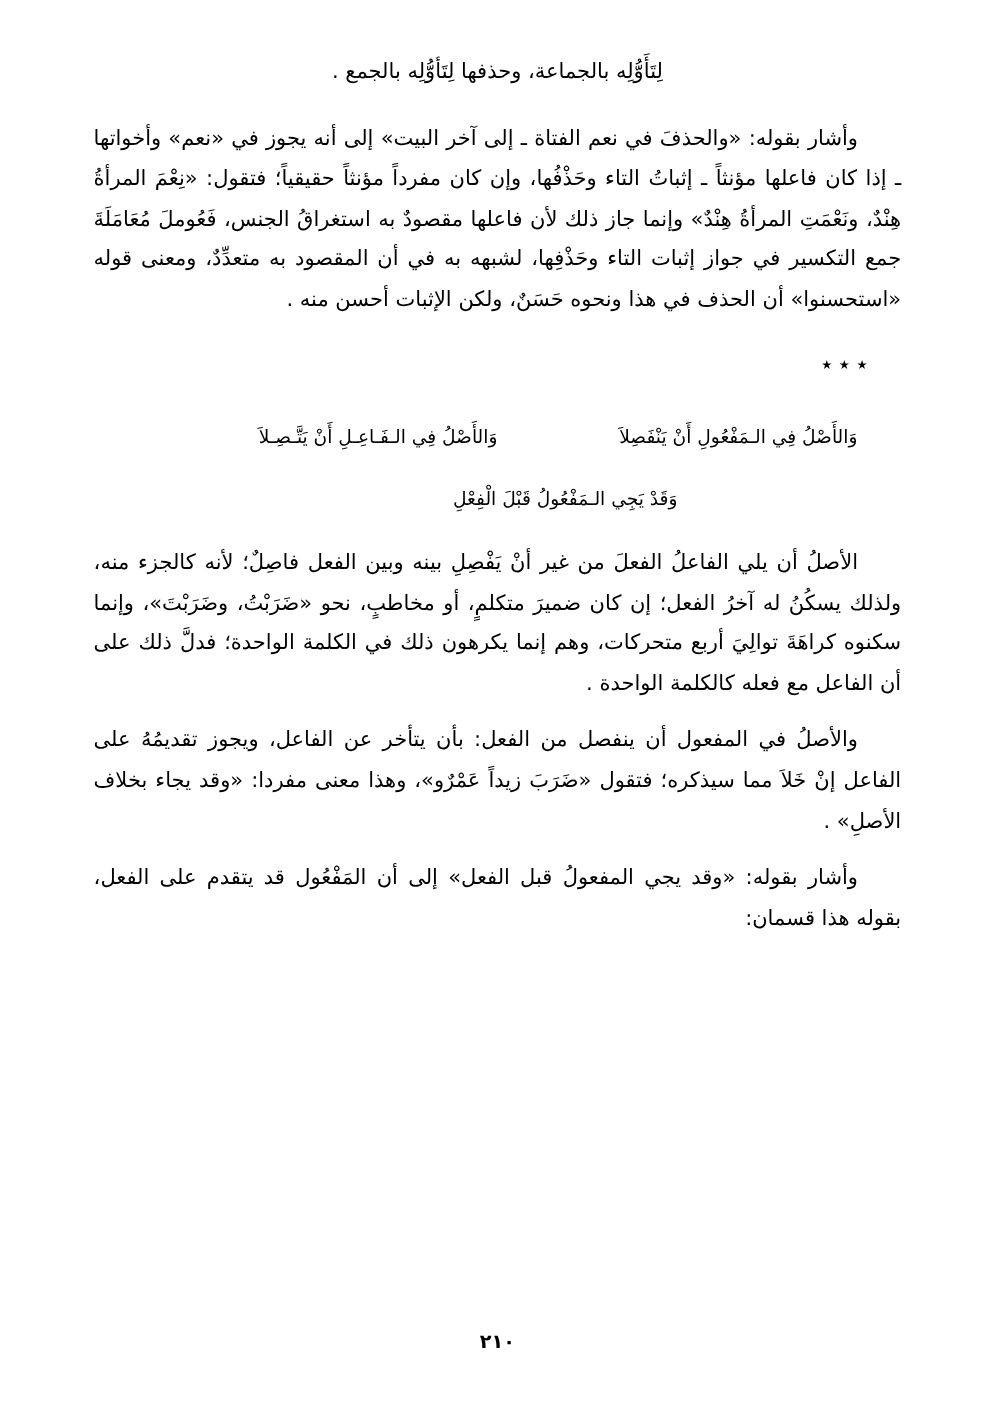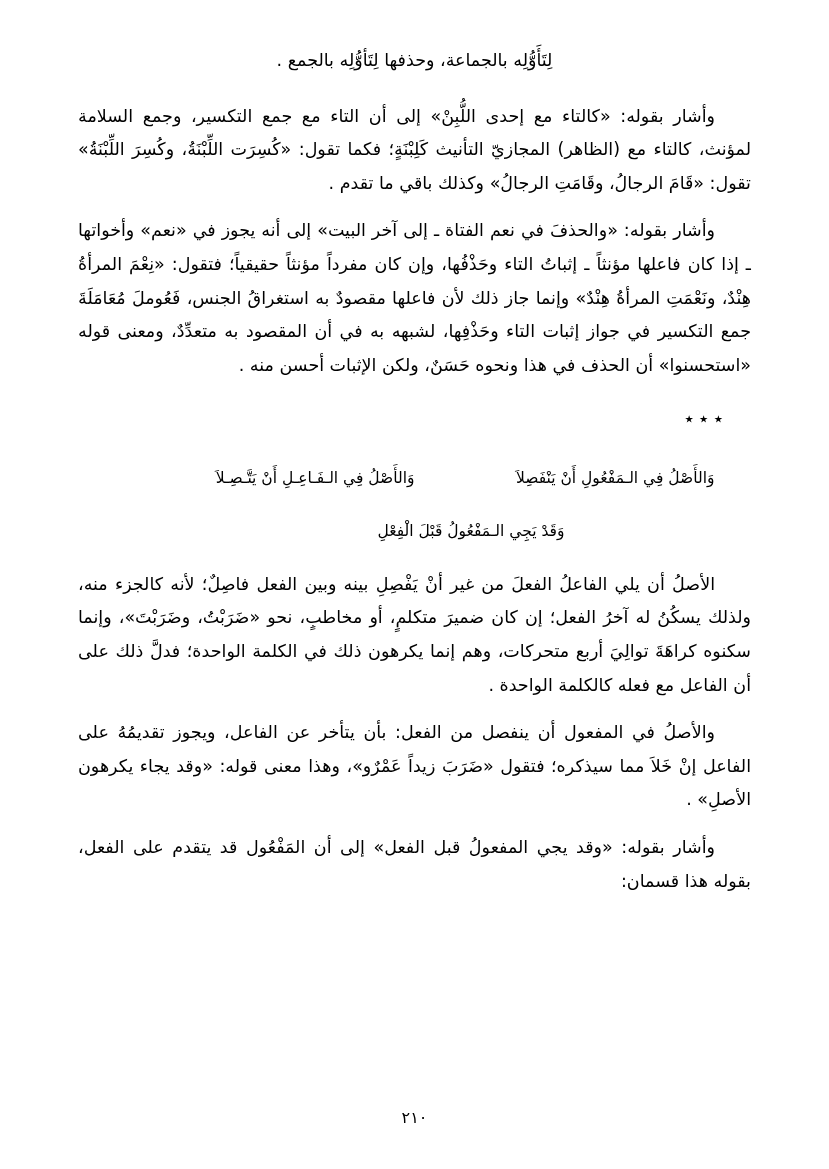--- a/index.html
+++ b/index.html
@@ -69,50 +69,49 @@
   .hemistich.left {
     text-align: left;
   }
   .page-number {
     position: absolute;
     bottom: 42px;
     left: 0;
     right: 0;
     text-align: center;
     font-size: 16px;
-    font-weight: normal;
+    font-weight: bold;
     letter-spacing: 1px;
   }
 </style>
 </head>
 <body>
 
 <div class="page">
   <div class="content">
 
     <p class="para first">لِتَأَوُّلِه بالجماعة، وحذفها لِتَأوُّلِه بالجمع .</p>
 
-    <p class="para">وأشار بقوله: «كالتاء مع إحدى اللُّبِنْ» إلى أن التاء مع جمع التكسير، وجمع السلامة لمؤنث، كالتاء مع (الظاهر) المجازيّ التأنيث كَلِبْنَةٍ؛ فكما تقول: «كُسِرَت اللِّبْنَةُ، وكُسِرَ اللِّبْنَةُ» تقول: «قَامَ الرجالُ، وقَامَتِ الرجالُ» وكذلك باقي ما تقدم .</p>
 
     <p class="para">وأشار بقوله: «والحذفَ في نعم الفتاة ـ إلى آخر البيت» إلى أنه يجوز في «نعم» وأخواتها ـ إذا كان فاعلها مؤنثاً ـ إثباتُ التاء وحَذْفُها، وإن كان مفرداً مؤنثاً حقيقياً؛ فتقول: «نِعْمَ المرأةُ هِنْدٌ، ونَعْمَتِ المرأةُ هِنْدٌ» وإنما جاز ذلك لأن فاعلها مقصودٌ به استغراقُ الجنس، فَعُوملَ مُعَامَلَةَ جمع التكسير في جواز إثبات التاء وحَذْفِها، لشبهه به في أن المقصود به متعدِّدٌ، ومعنى قوله «استحسنوا» أن الحذف في هذا ونحوه حَسَنٌ، ولكن الإثبات أحسن منه .</p>
 
     <div class="stars">٭  ٭  ٭</div>
 
     <div class="verses">
       <div class="verse-line">
         <span class="hemistich left">وَالأَصْلُ فِي الـمَفْعُولِ أَنْ يَنْفَصِلاَ</span>
         <span class="hemistich right">وَالأَصْلُ فِي الـفَـاعِـلِ أَنْ يَتَّـصِـلاَ</span>
       </div>
       <div class="verse-line">
         <span class="hemistich left">وَقَدْ يَجِي الـمَفْعُولُ قَبْلَ الْفِعْلِ</span>
       </div>
     </div>
 
     <p class="para">الأصلُ أن يلي الفاعلُ الفعلَ من غير أنْ يَفْصِلِ بينه وبين الفعل فاصِلٌ؛ لأنه كالجزء منه، ولذلك يسكُنُ له آخرُ الفعل؛ إن كان ضميرَ متكلمٍ، أو مخاطبٍ، نحو «ضَرَبْتُ، وضَرَبْتَ»، وإنما سكنوه كراهَةَ توالِيَ أربع متحركات، وهم إنما يكرهون ذلك في الكلمة الواحدة؛ فدلَّ ذلك على أن الفاعل مع فعله كالكلمة الواحدة .</p>
 
-    <p class="para">والأصلُ في المفعول أن ينفصل من الفعل: بأن يتأخر عن الفاعل، ويجوز تقديمُهُ على الفاعل إنْ خَلاَ مما سيذكره؛ فتقول «ضَرَبَ زيداً عَمْرٌو»، وهذا معنى قوله: «وقد يجاء يكرهون الأصلِ» .</p>
+    <p class="para">والأصلُ في المفعول أن ينفصل من الفعل: بأن يتأخر عن الفاعل، ويجوز تقديمُهُ على الفاعل إنْ خَلاَ مما سيذكره؛ فتقول «ضَرَبَ زيداً عَمْرٌو»، وهذا معنى مفردا: «وقد يجاء بخلاف الأصلِ» .</p>
 
     <p class="para">وأشار بقوله: «وقد يجي المفعولُ قبل الفعل» إلى أن المَفْعُول قد يتقدم على الفعل، بقوله هذا قسمان:</p>
 
   </div>
 
   <div class="page-number">٢١٠</div>
 </div>
 
 </body></html>

